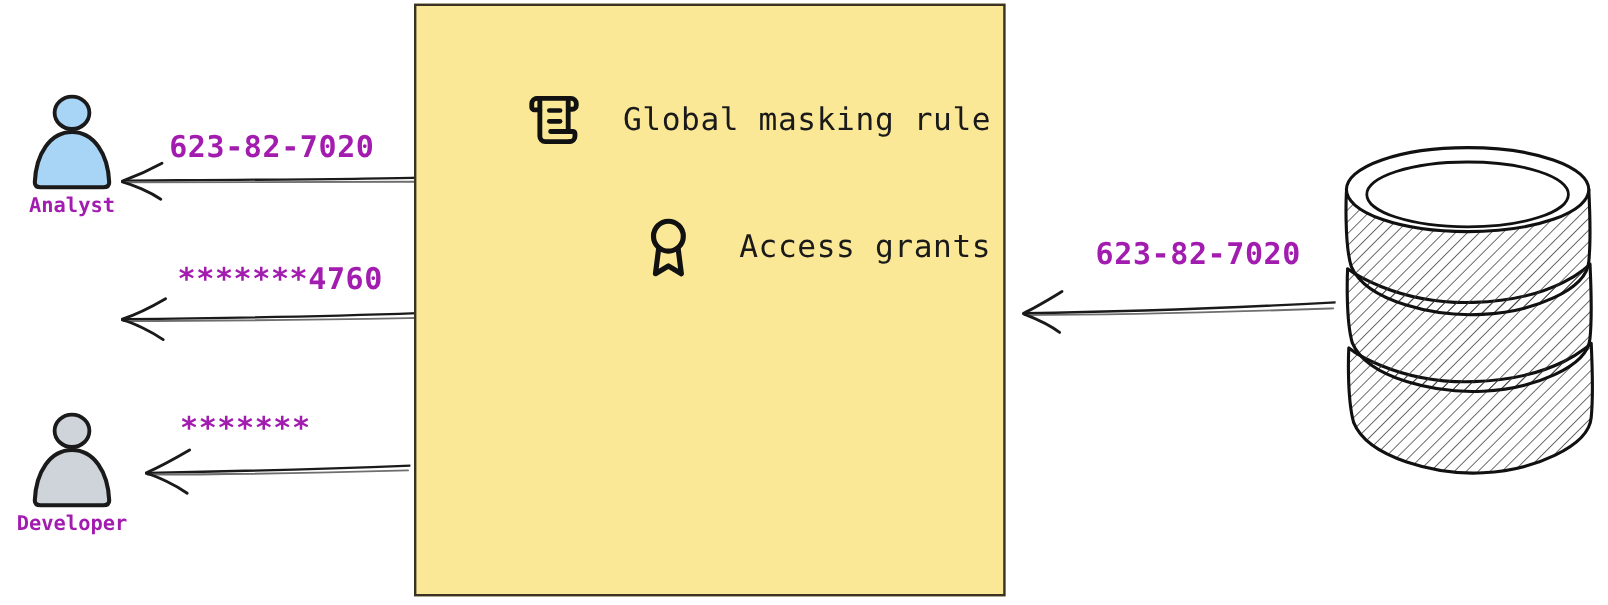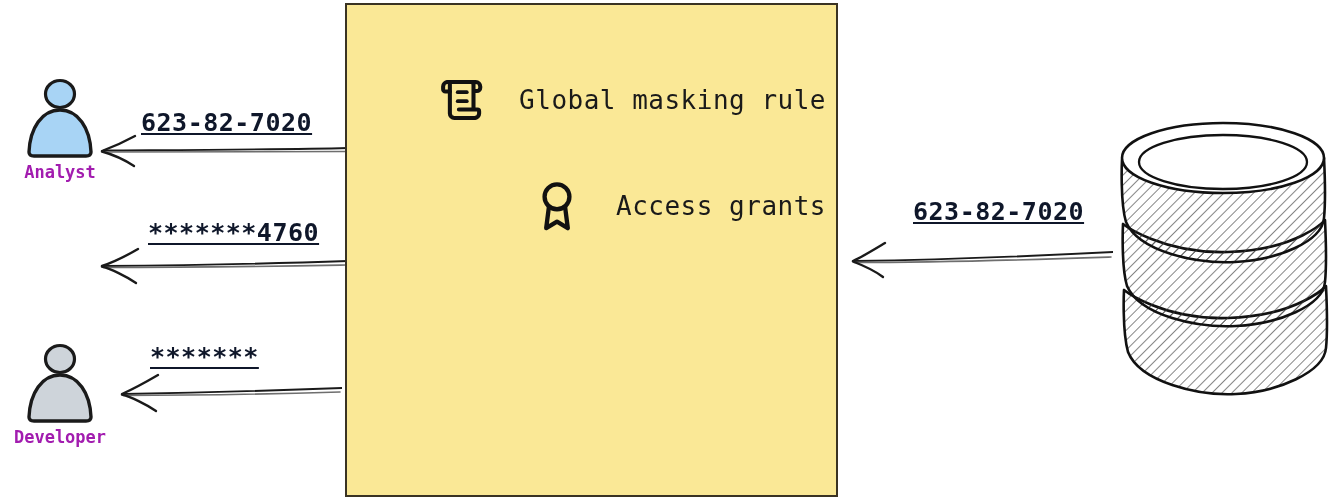--- a/index.html
+++ b/index.html
@@ -43,24 +43,23 @@
   
   .flow {
     position: absolute;
   }
   .flow svg { display: block; }
   .flow-label {
     position: absolute;
     font-family: "DejaVu Sans Mono", monospace;
     font-size: 25px;
     font-weight: 700;
-    color: #0f172a;
+    color: #a21caf;
     white-space: nowrap;
     letter-spacing: 0.5px;
-    text-decoration: underline;
   }
 
   
   #policy-box {
     position: absolute;
     left: 345px;
     top: 3px;
     width: 493px;
     height: 494px;
     background: #fae896;

